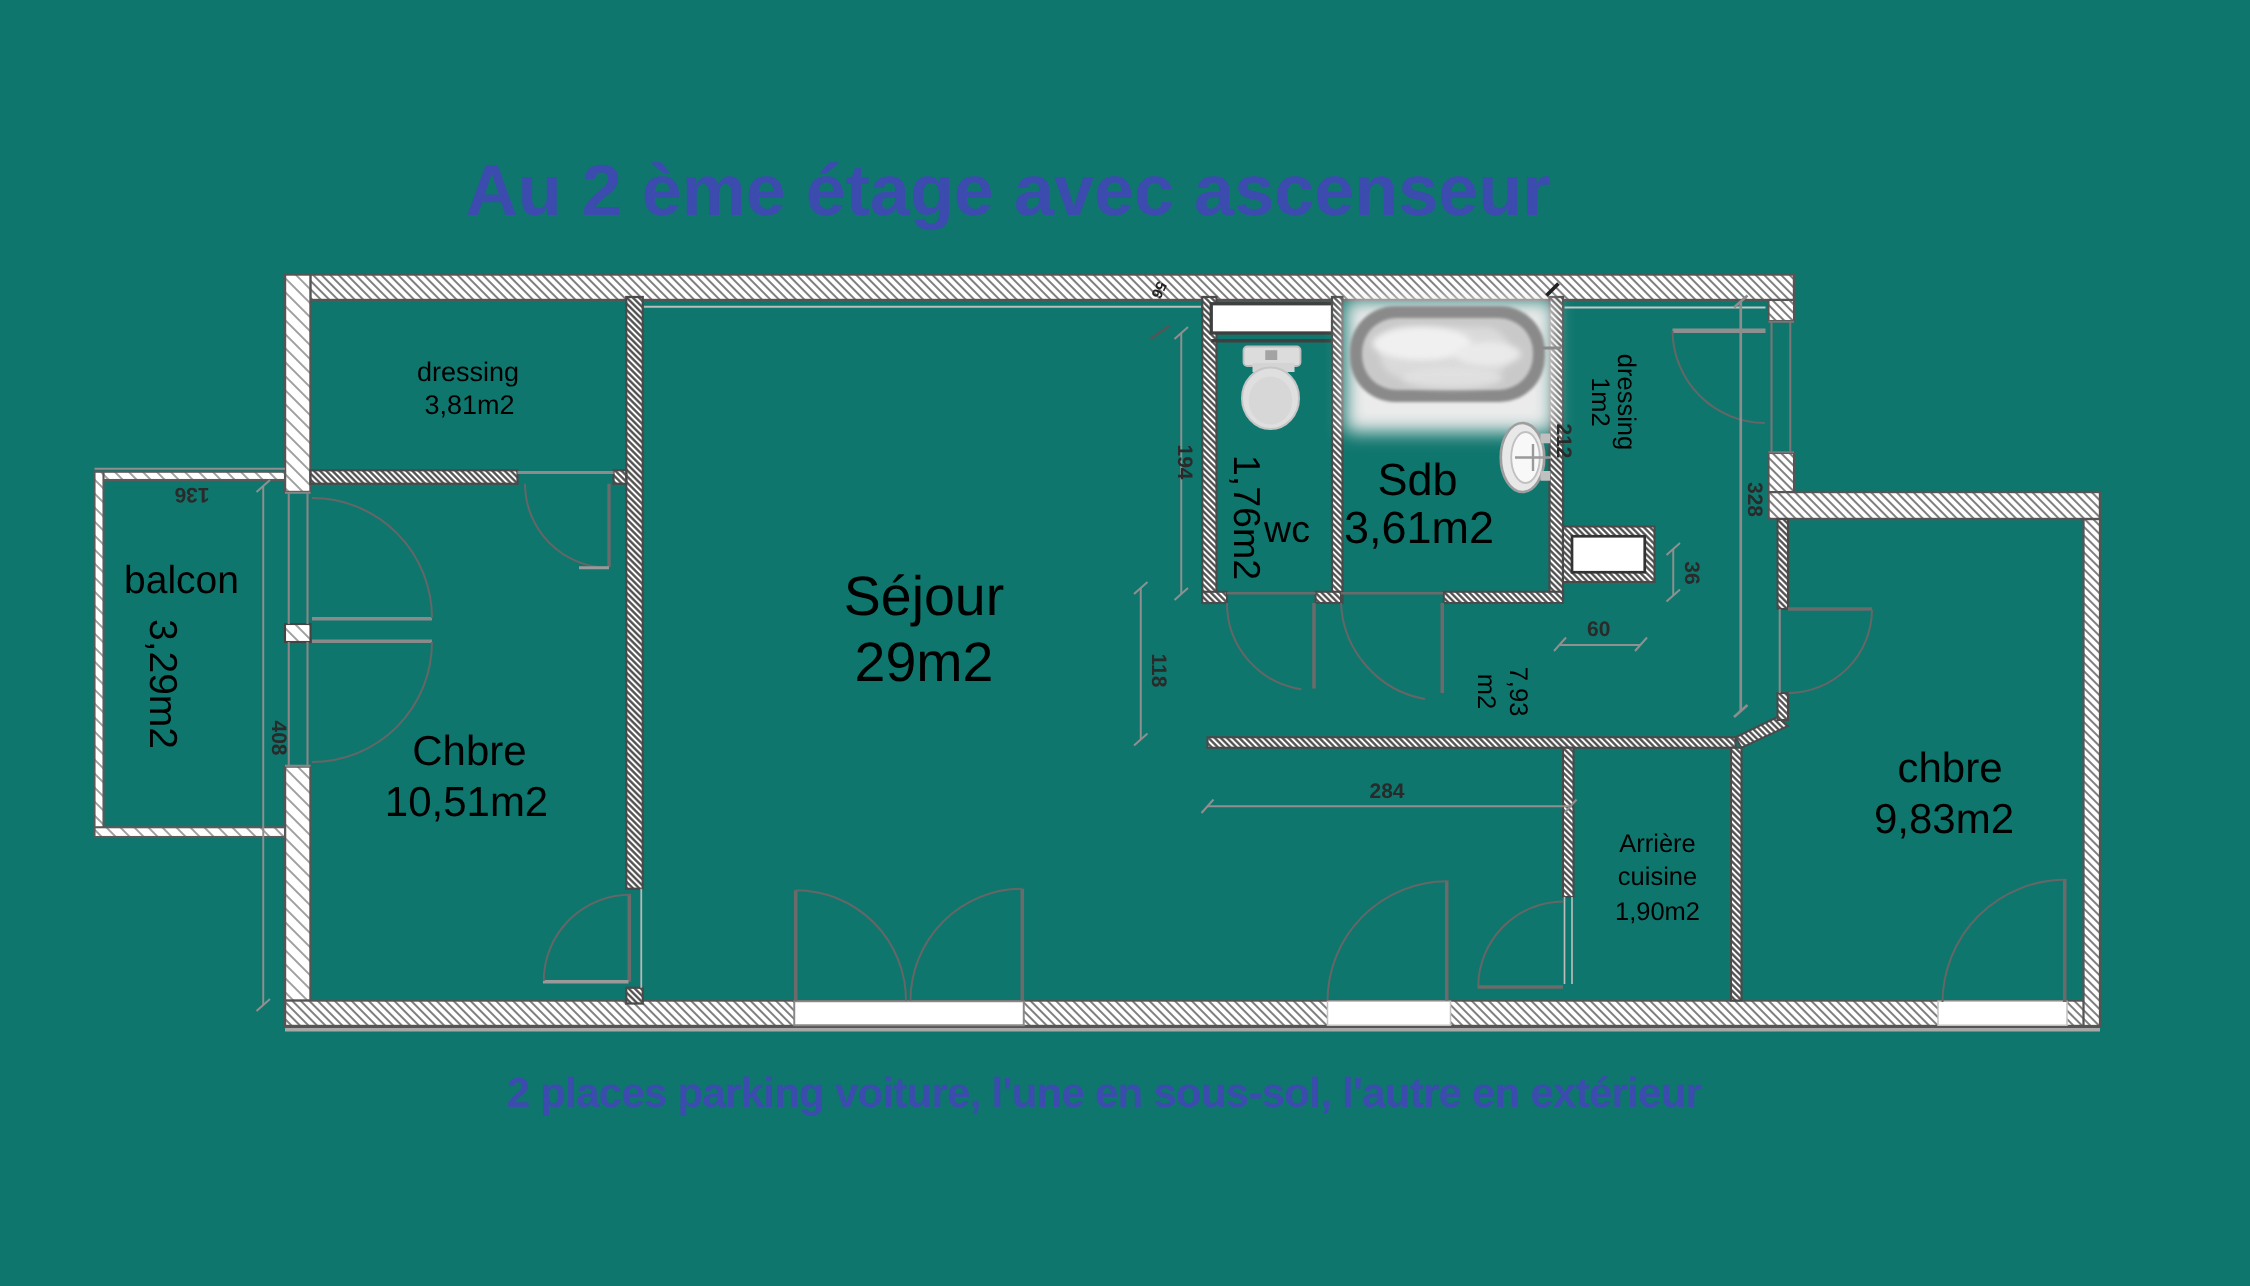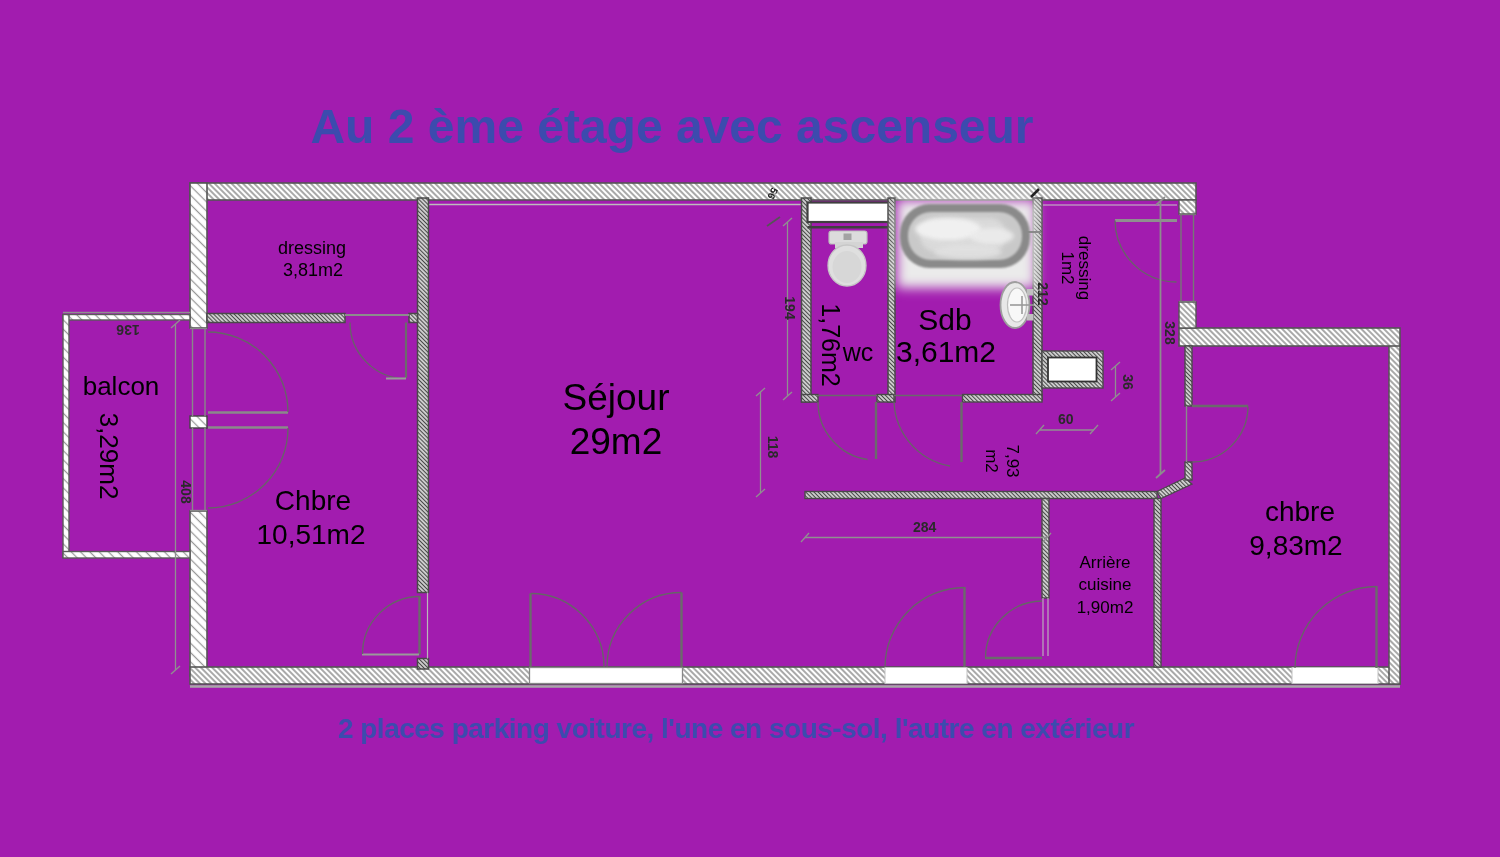--- a/index.html
+++ b/index.html
@@ -1,16 +1,16 @@
 <!DOCTYPE html>
 <html><head>
 <meta charset="utf-8">
 <style>
 html,body{margin:0;padding:0;background:#ffffff;}
-#page{position:relative;width:1500px;height:857px;background:#a21caf;overflow:hidden;
+#page{position:relative;width:1500px;height:857px;background:#0f766e;overflow:hidden;
  font-family:"Liberation Sans", sans-serif;}
 svg text{font-family:"Liberation Sans", sans-serif;}
 .dim{font-size:14px;font-weight:bold;fill:#2a2a2a;}
 .blu{fill:#3c4bae;}
 </style>
 </head>
 <body>
 <div id="page">
 <svg width="1500" height="857" viewBox="0 0 1500 857">
 <defs>

